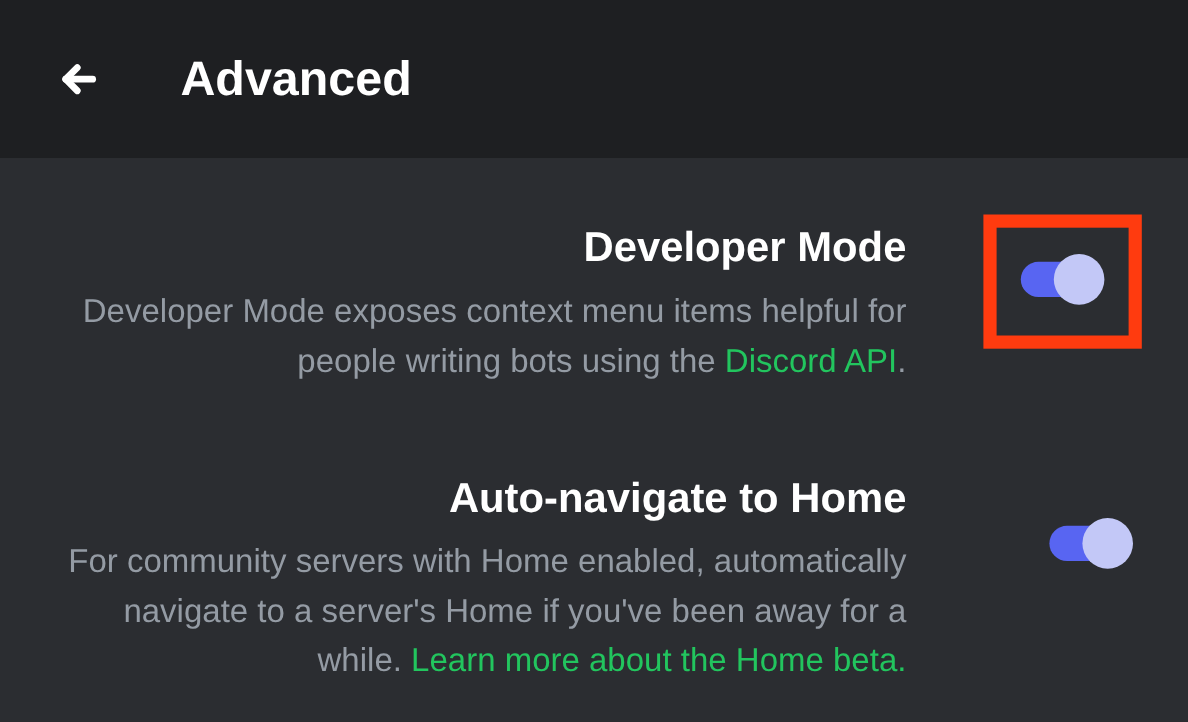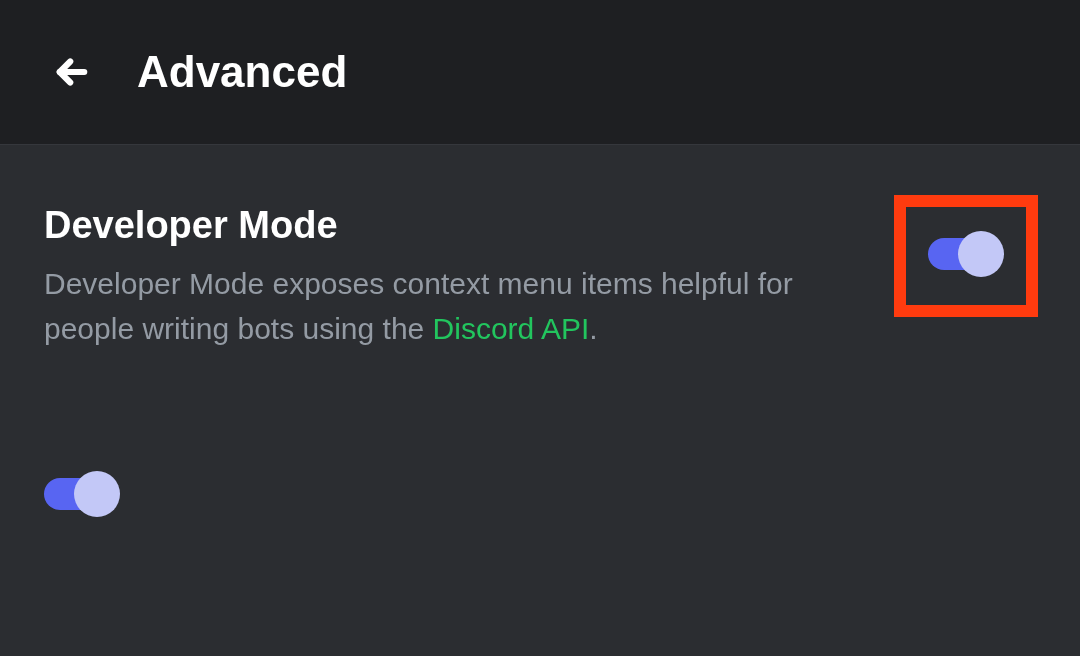--- a/index.html
+++ b/index.html
@@ -13,21 +13,21 @@
     background: #2b2d31;
     font-family: -apple-system, BlinkMacSystemFont, "Segoe UI", Helvetica, Arial, sans-serif;
     overflow: hidden;
   }
   .header {
     background: #1e1f22;
     height: 145px;
     display: flex;
     align-items: center;
     padding-left: 48px;
-    gap: 41px;
+    gap: 68px;
     border-bottom: 1px solid #35373c;
   }
   .back-arrow {
     width: 48px;
     height: 48px;
     display: flex;
     align-items: center;
     justify-content: center;
     cursor: pointer;
   }
@@ -50,20 +50,21 @@
   }
   .setting-row {
     display: flex;
     align-items: flex-start;
     justify-content: space-between;
     margin-bottom: 80px;
   }
   .setting-text {
     flex: 1;
     max-width: 780px;
+    text-align: right;
   }
   .setting-title {
     color: #ffffff;
     font-size: 38px;
     font-weight: 700;
     margin-bottom: 12px;
     line-height: 1.2;
   }
   .setting-desc {
     color: #949ba4;
@@ -138,20 +139,26 @@
       <div class="highlight-box">
         <div class="toggle">
           <div class="toggle-track"></div>
           <div class="toggle-thumb"></div>
         </div>
       </div>
     </div>
   </div>
 
   <div class="setting-row">
+    <div class="setting-text">
+      <div class="setting-title">Auto-navigate to Home</div>
+      <div class="setting-desc">
+        <span>For community servers with Home enabled, automatically navigate to a server's Home if you've been away for a while. </span><span class="link">Learn more about the Home beta.</span><span></span>
+      </div>
+    </div>
     <div class="toggle-wrap">
       <div class="toggle">
         <div class="toggle-track"></div>
         <div class="toggle-thumb"></div>
       </div>
     </div>
   </div>
 
 </div>
 

